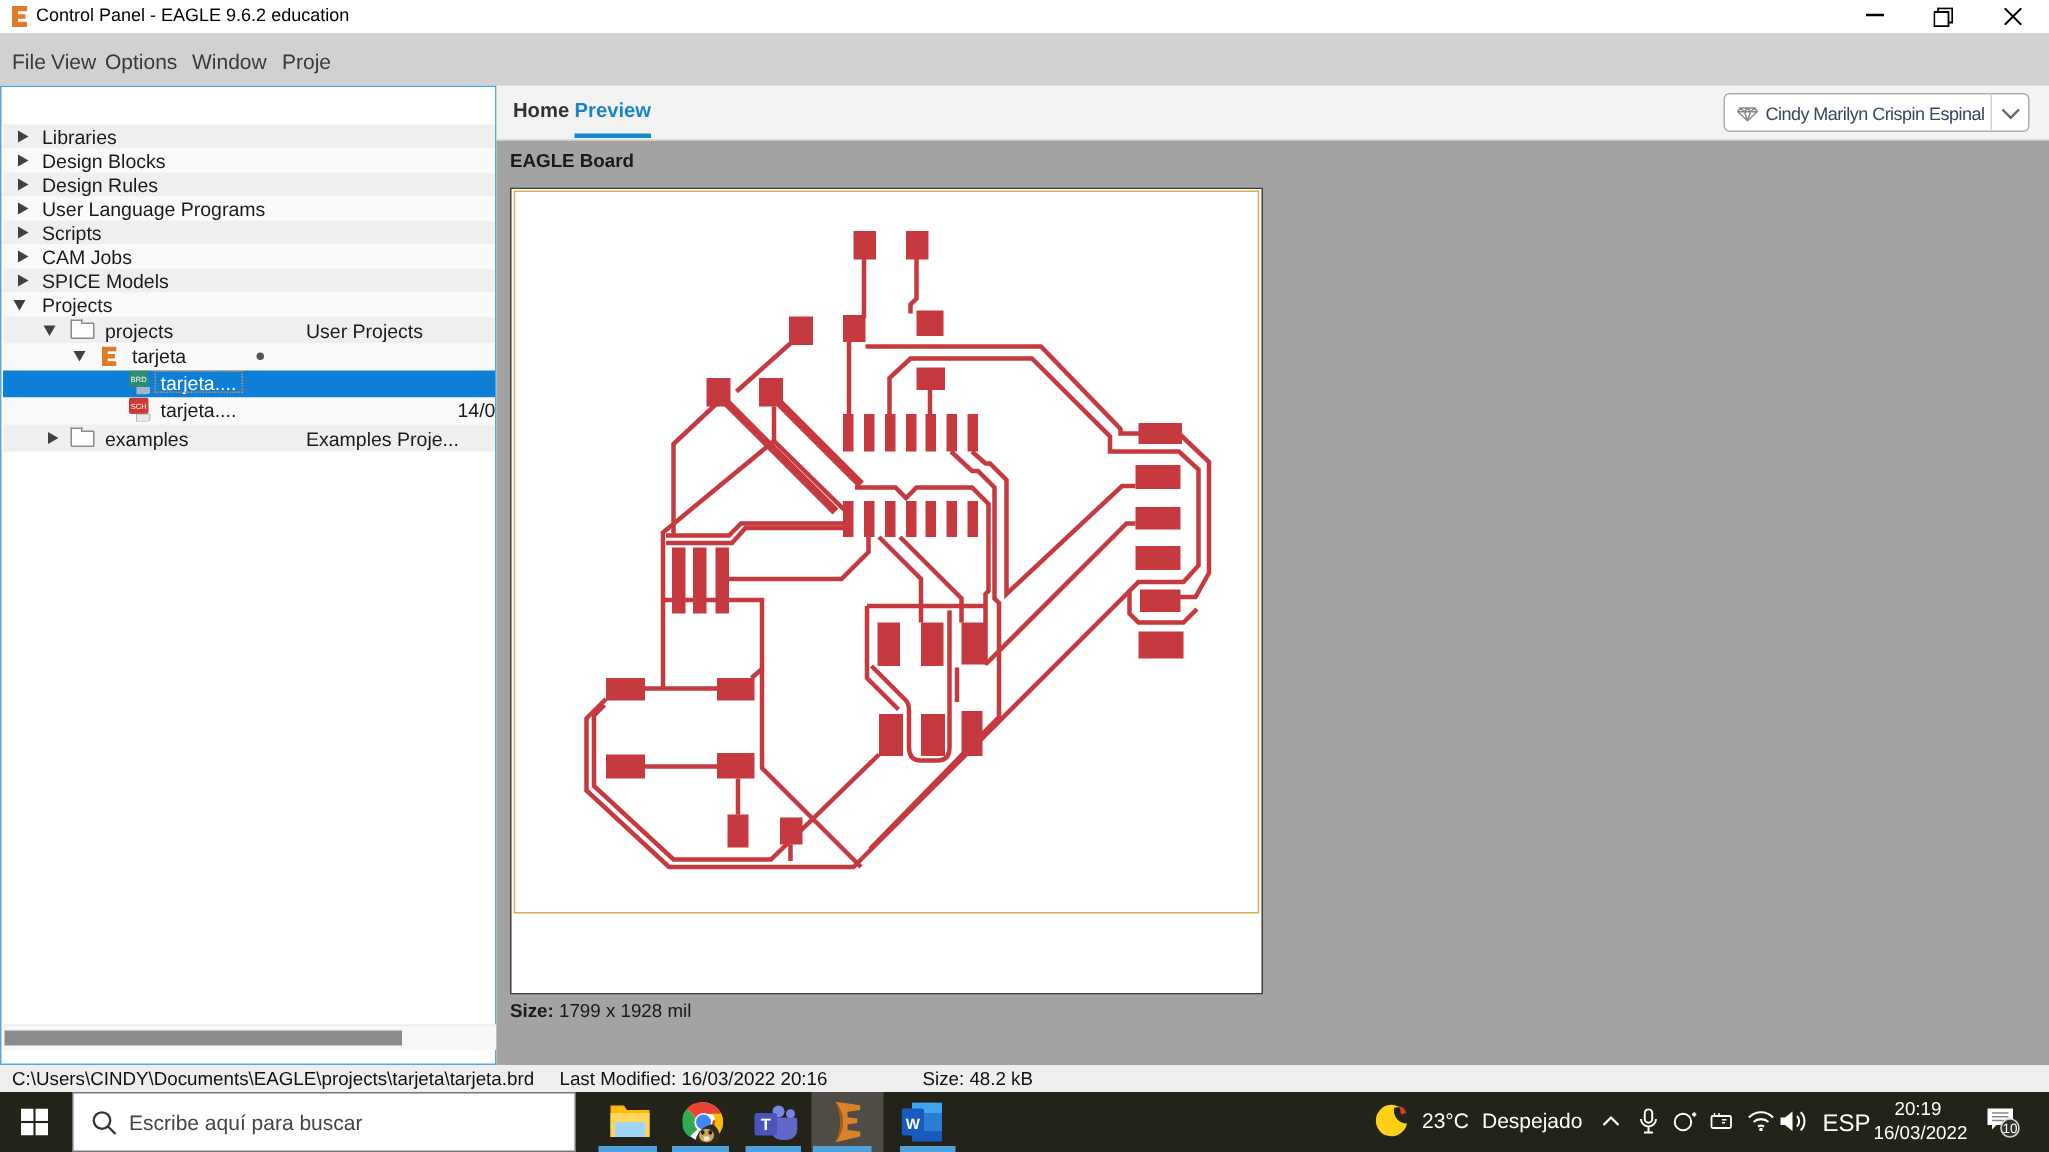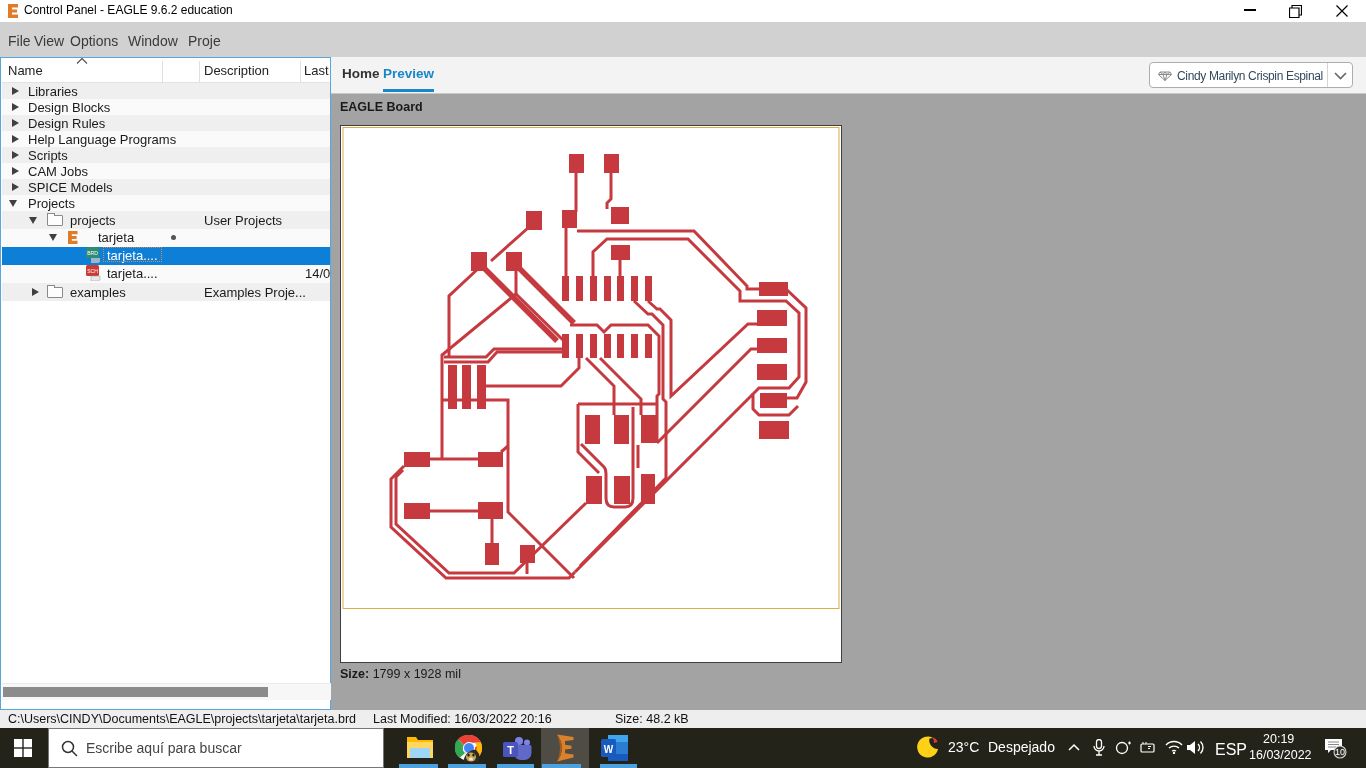--- a/index.html
+++ b/index.html
@@ -81,47 +81,36 @@
     </svg>
 
   <div id="menubar" class="abs"></div>
   <div class="menuitem" style="left:8px;">File</div>
   <div class="menuitem" style="left:34px;">View</div>
   <div class="menuitem" style="left:70px;">Options</div>
   <div class="menuitem" style="left:128px;">Window</div>
   <div class="menuitem" style="left:188px;">Proje</div>
 
   <div id="leftpanel" class="abs">
-    <div id="treehead" class="abs">
-      <div class="hcell" style="left:6px;">Name</div>
-      <svg style="position:absolute;left:74px;top:-1px;" width="12" height="6" viewBox="0 0 12 6">
-          <path d="M1 5.5 L6 0.5 L11 5.5" fill="none" stroke="#555" stroke-width="1.2"></path>
-        </svg>
-      <div class="hcell" style="left:202px;">Description</div>
-      <div class="hcell" style="left:302px;">Last</div>
-      <div class="colsep" style="left:160px;"></div>
-      <div class="colsep" style="left:197px;"></div>
-      <div class="colsep" style="left:298px;"></div>
-    </div>
     <div id="treerows" class="abs" style="left:0;top:25px;width:329px;">
       <div class="trow g" style="top:0px;">
           <span class="arr-r" style="left:10px;"></span>
           <span class="tlabel" style="left:26px;">Libraries</span>
         </div>
       <div class="trow w" style="top:16px;">
           <span class="arr-r" style="left:10px;"></span>
           <span class="tlabel" style="left:26px;">Design Blocks</span>
         </div>
       <div class="trow g" style="top:32px;">
           <span class="arr-r" style="left:10px;"></span>
           <span class="tlabel" style="left:26px;">Design Rules</span>
         </div>
       <div class="trow w" style="top:48px;">
           <span class="arr-r" style="left:10px;"></span>
-          <span class="tlabel" style="left:26px;">Help Language Programs</span>
+          <span class="tlabel" style="left:26px;">User Language Programs</span>
         </div>
       <div class="trow g" style="top:64px;">
           <span class="arr-r" style="left:10px;"></span>
           <span class="tlabel" style="left:26px;">Scripts</span>
         </div>
       <div class="trow w" style="top:80px;">
           <span class="arr-r" style="left:10px;"></span>
           <span class="tlabel" style="left:26px;">CAM Jobs</span>
         </div>
       <div class="trow g" style="top:96px;">
@@ -136,21 +125,21 @@
           <span class="arr-d" style="left:27px;top:6px;"></span>
           <span class="folder" style="left:45px;top:4px;"></span>
           <span class="tlabel" style="left:68px;top:2px;">projects</span>
           <span class="desc" style="top:2px;">User Projects</span>
         </div>
       <div class="trow w" style="top:146px;height:18px;">
           <span class="arr-d" style="left:47px;"></span>
         <svg style="position:absolute;left:66px;top:2px;" width="10" height="13" viewBox="0 0 10 13">
             <path d="M0 0 H9.5 V3.2 H3.8 V5 H8.6 V8 H3.8 V9.8 H9.5 V13 H0 Z" fill="#e07b28"></path>
           </svg>
-        <span class="tlabel" style="left:86px;margin-left:10px;">tarjeta</span>
+        <span class="tlabel" style="left:86px;">tarjeta</span>
           <span style="position:absolute;left:169px;top:6px;width:5px;height:5px;border-radius:50%;background:#555;"></span>
         </div>
       <div class="trow sel" style="top:164px;height:18px;">
         <svg style="position:absolute;left:84px;top:0px;" width="17" height="16" viewBox="0 0 17 16">
             <rect x="0" y="0" width="13" height="11" rx="1.5" fill="#2e8b74"></rect>
             <text x="6.5" y="7.5" font-size="5" fill="#fff" text-anchor="middle" font-family="Liberation Sans">BRD</text>
             <path d="M5 11 H14 V15 L12 16 H5 Z" fill="#9db6cc"></path>
           </svg>
         <span class="tlabel" style="left:105px;">tarjeta....</span>
         <span style="position:absolute;left:101px;top:0px;width:59px;height:15px;border:1px dotted #d88a4a;"></span>

